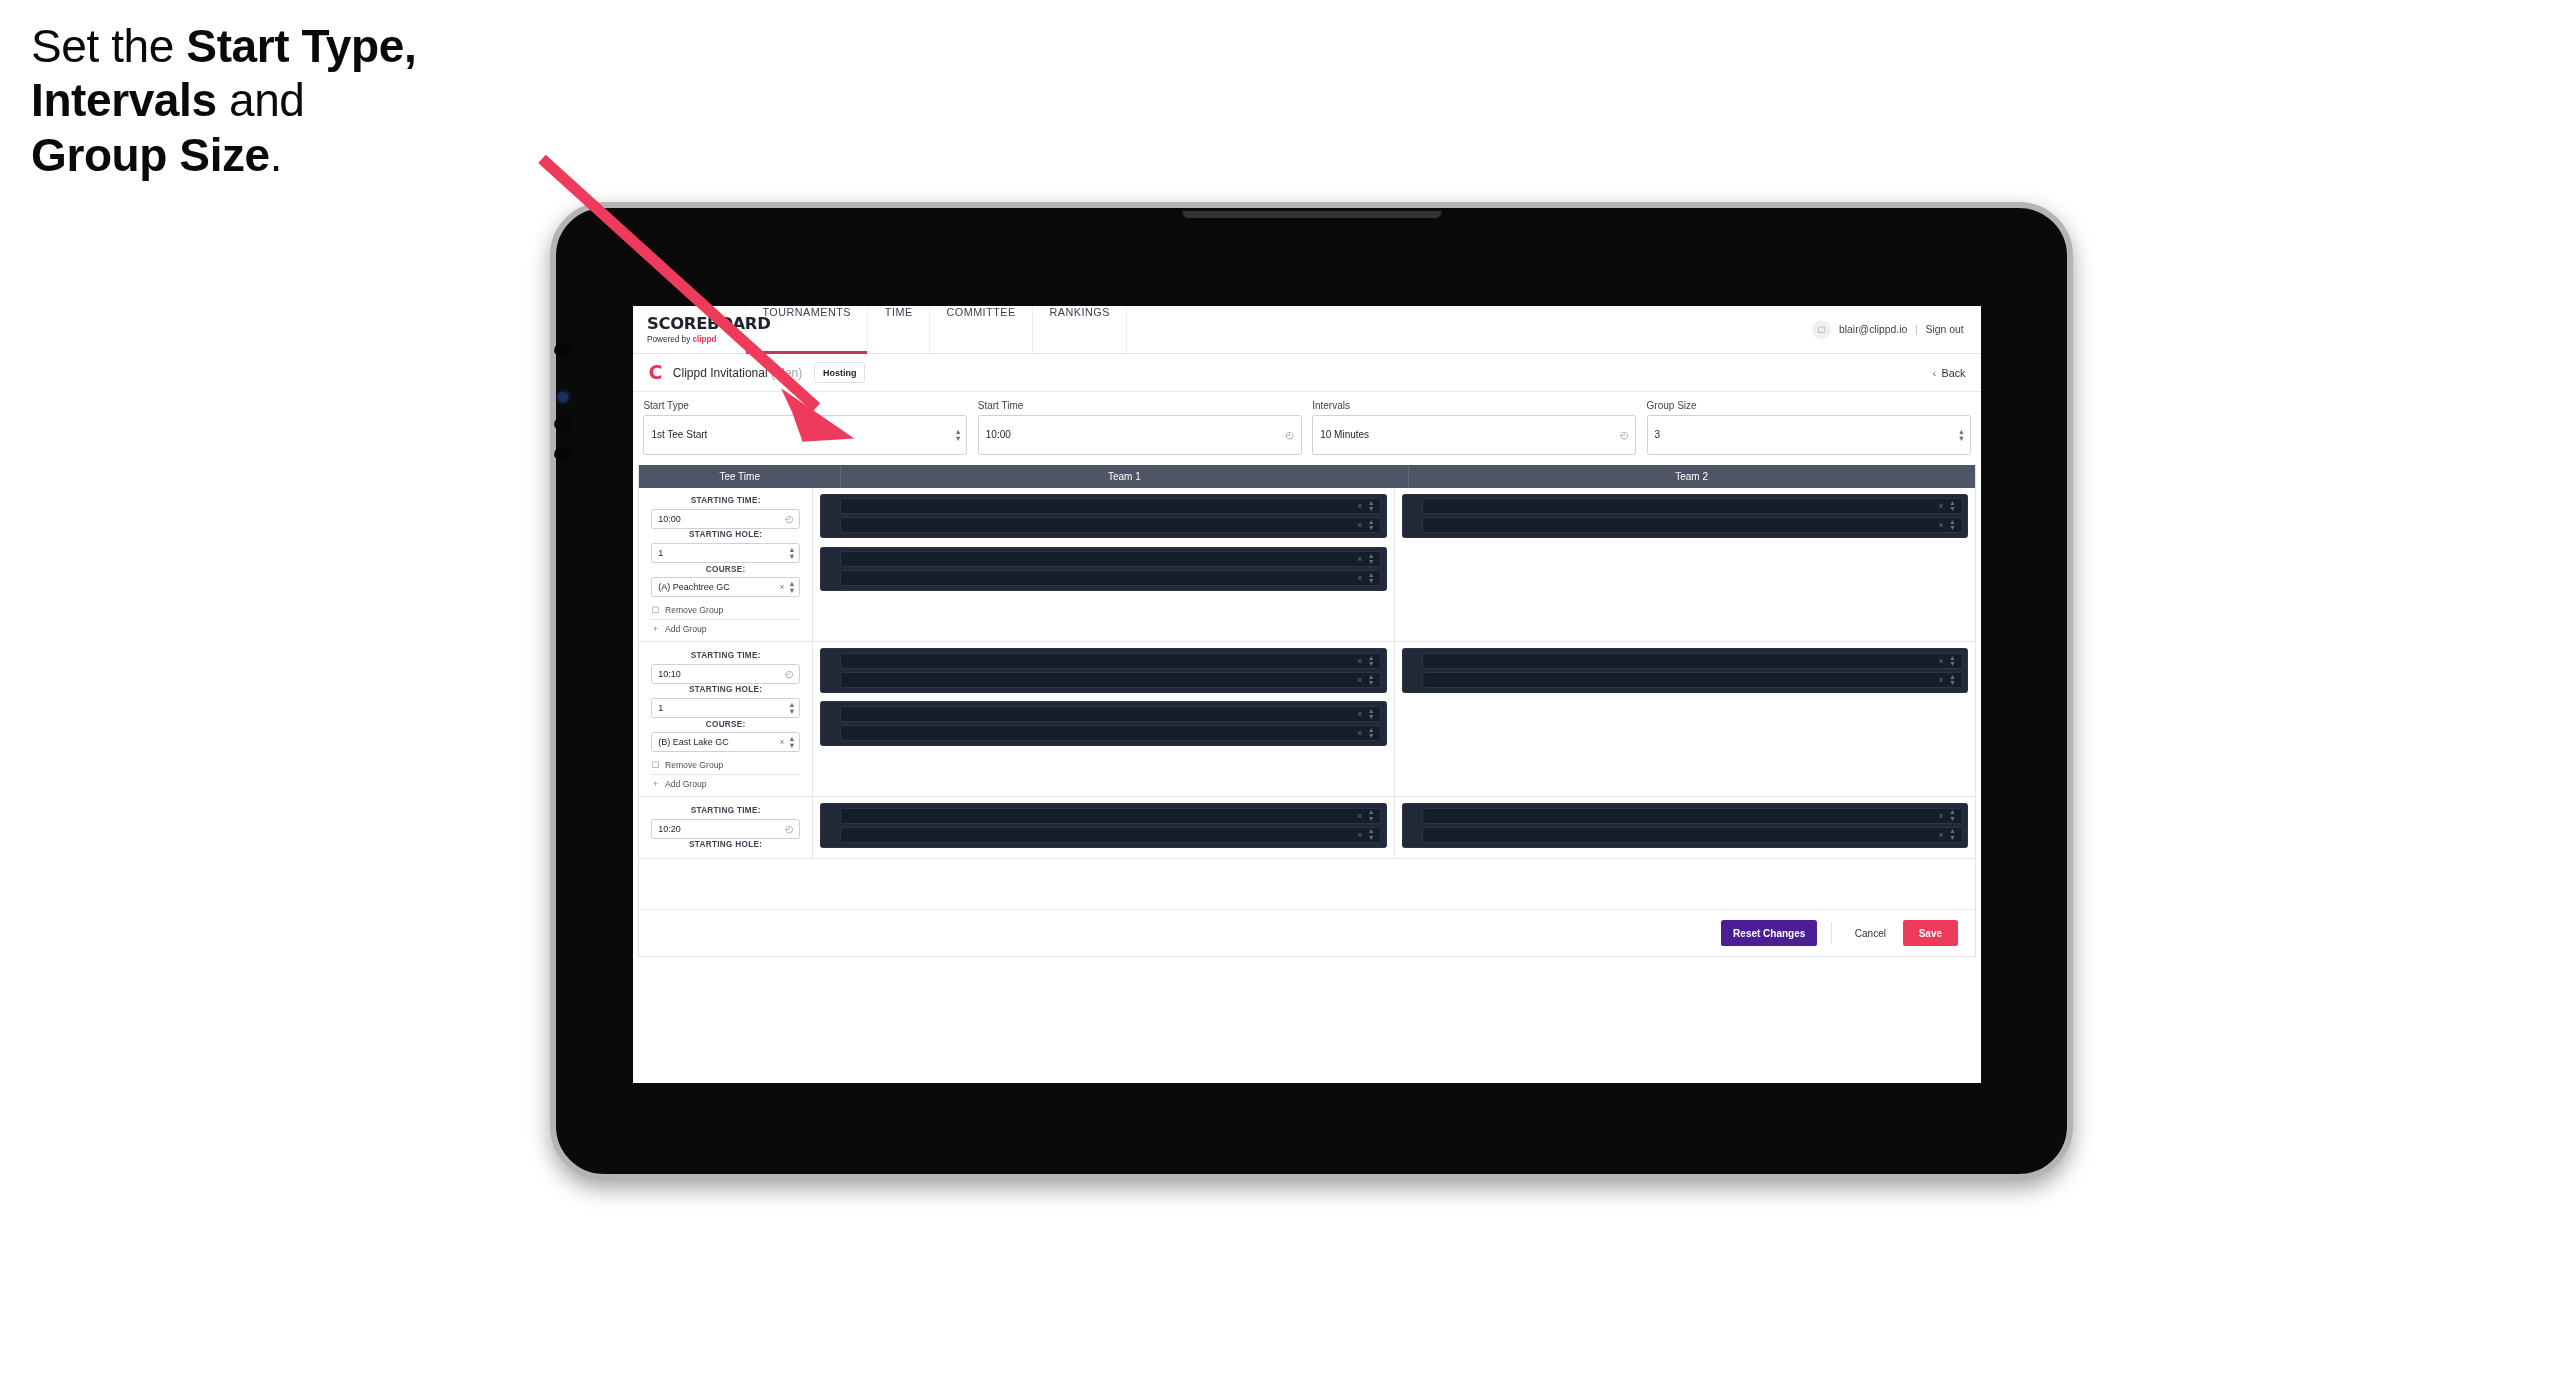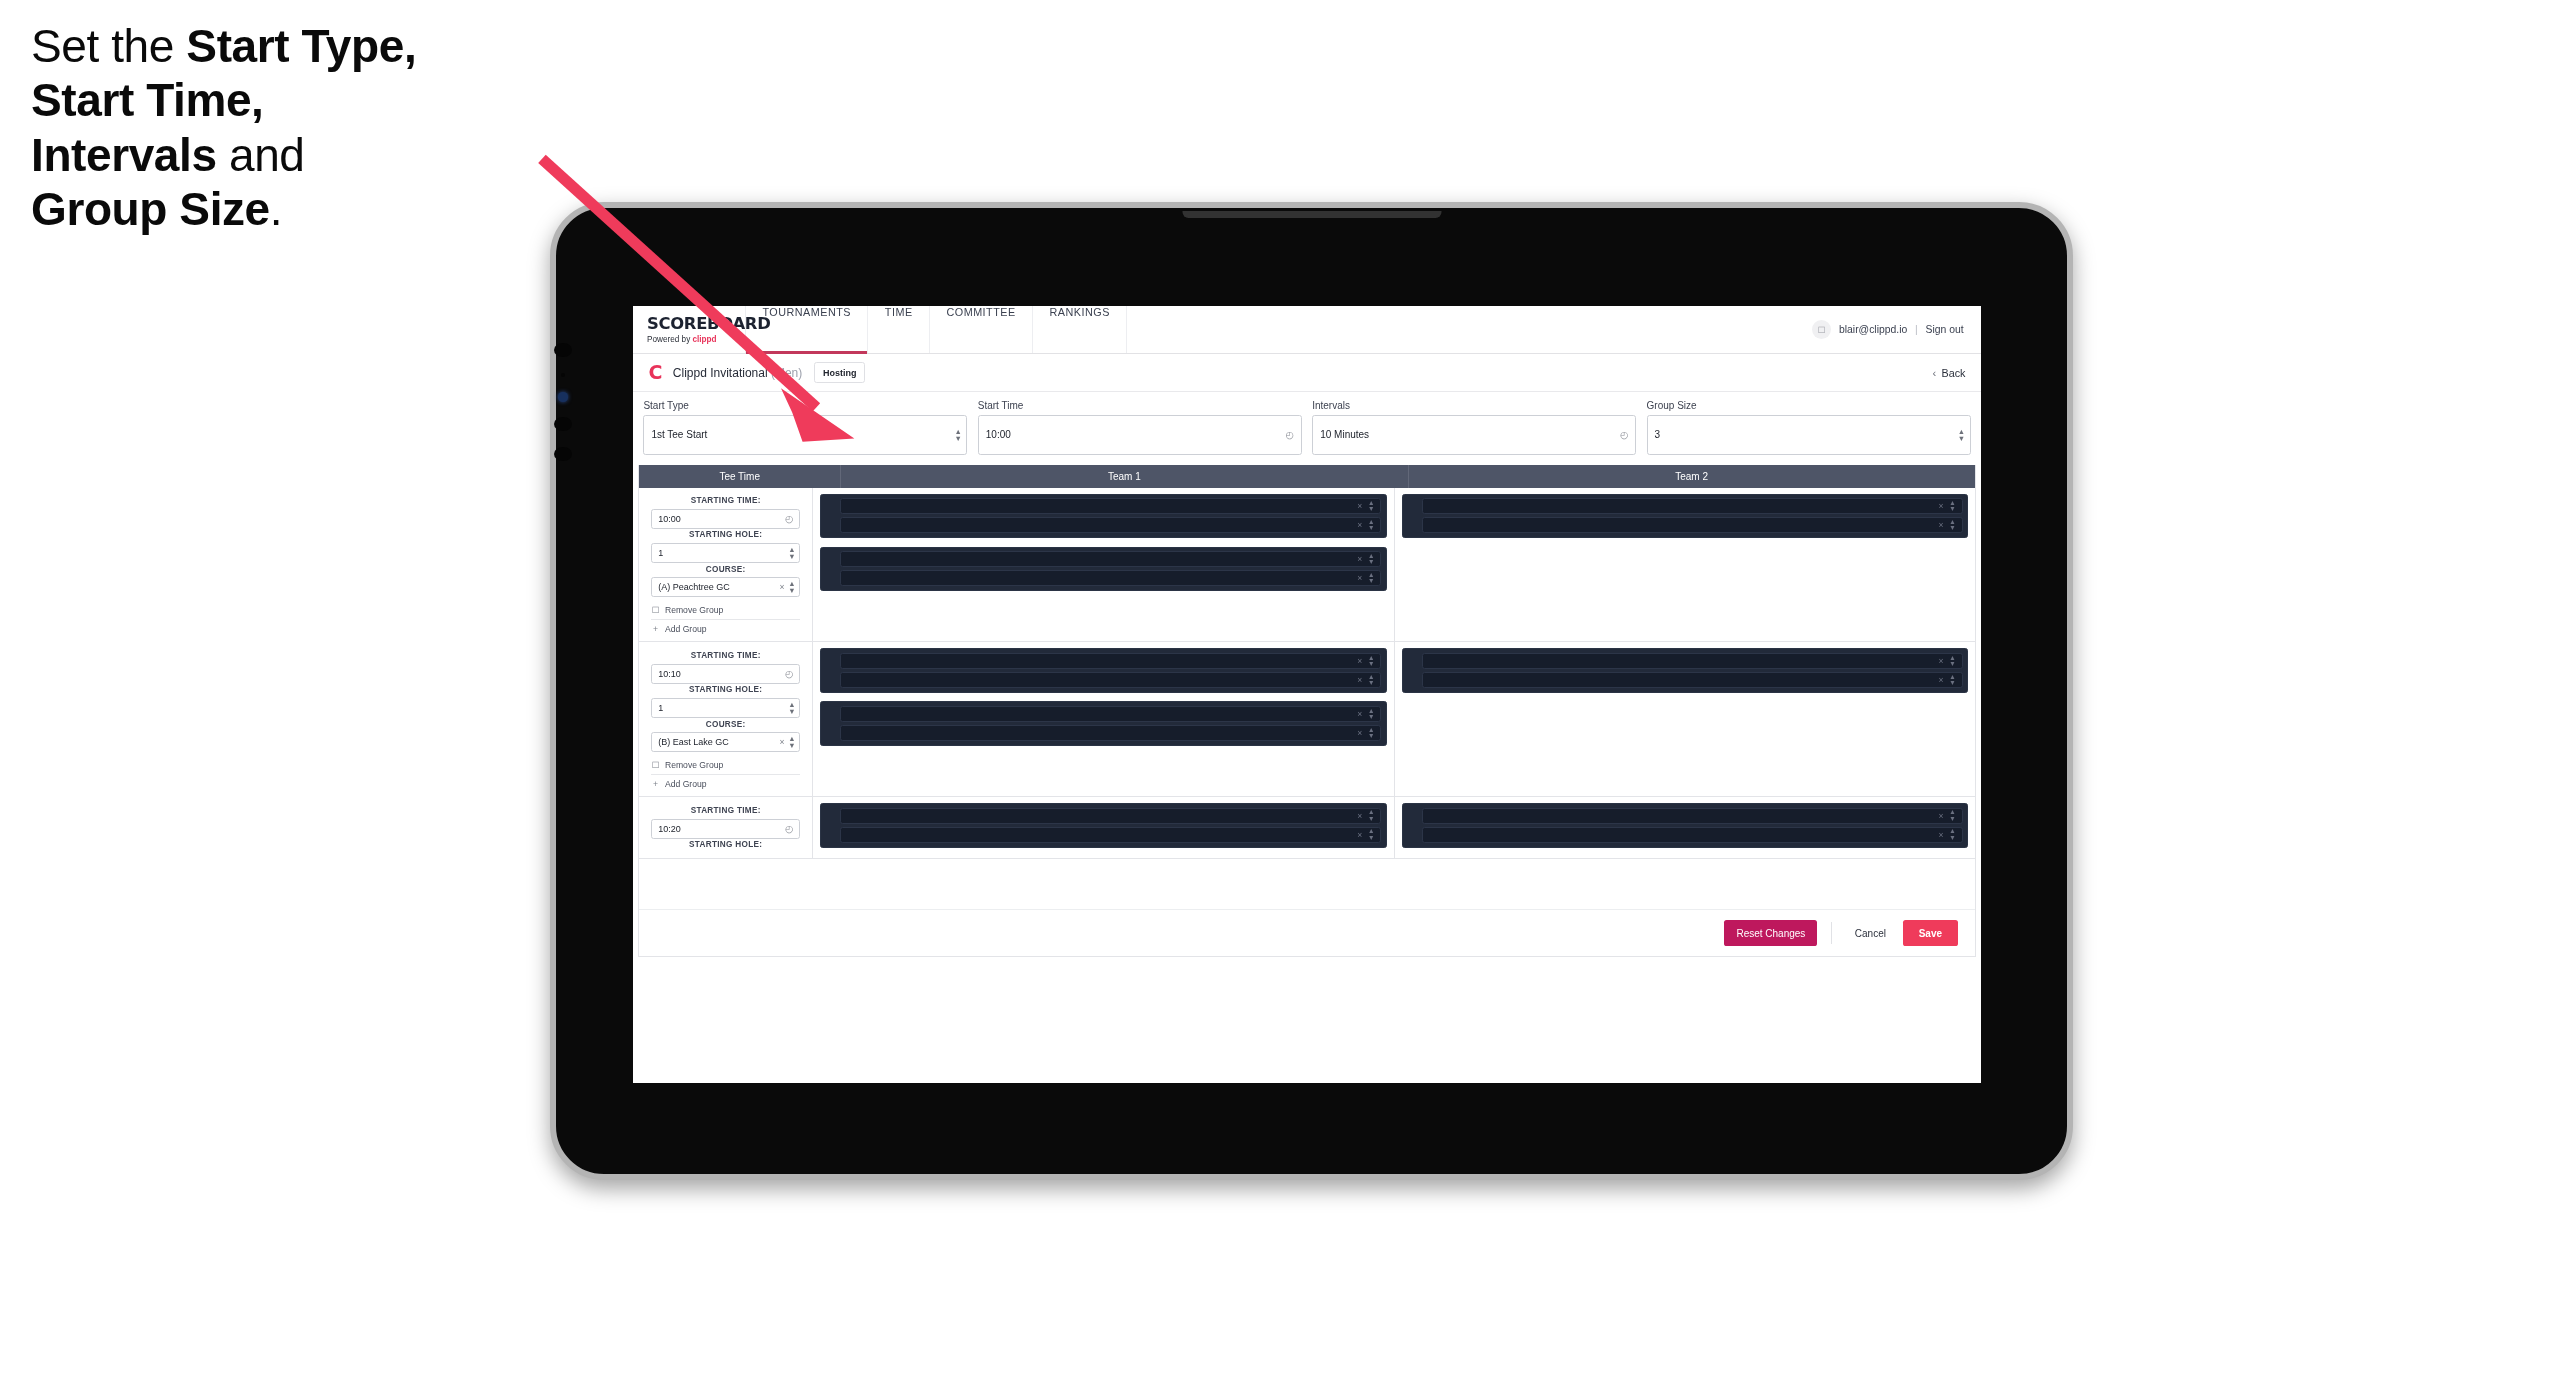--- a/index.html
+++ b/index.html
@@ -143,36 +143,35 @@
   .pslot { border:0.9px solid #2c3purple; }
   .pslot { border:0.9px solid #2c3548; }
   .pslot:last-child { margin-bottom: 0; }
   .pslot .px { color:#6b7181; font-size:8.6px; }
   .pslot .pspin { color:#6b7181; font-size:7.8px; line-height:.85; display:flex; flex-direction:column; }
 
   
   .foot { position:absolute; left:0; right:0; bottom:0; height: 47px; background:#fff;
           display:flex; align-items:center; justify-content:flex-end; gap:0;
           padding-right: 17.3px; border-top:0.9px solid #eceef0; }
-  .btn-reset { background:#be185d; color:#fff; font-size:10px; font-weight:400;
+  .btn-reset { background:#4c1d95; color:#fff; font-size:10px; font-weight:700;
                border:none; border-radius:2.6px; padding: 7.8px 12px; cursor:pointer; }
   .vdiv { width:0.9px; height:22.4px; background:#e1e2e6; margin: 0 14px; }
   .btn-cancel { background:none; border:none; font-size:10px; color:#2b303c;
                 font-weight:400; cursor:pointer; padding: 7.8px 8.6px; }
   .btn-save { background:#ef3b5b; color:#fff; font-size:10px; font-weight:700;
               border:none; border-radius:2.6px; padding: 7.8px 15.5px; margin-left: 8.6px; cursor:pointer; }
 </style>
 </head>
 <body>
 
 <div id="stage">
 
   <div class="caption" id="caption">
       <span class="ln"><span>Set the </span><b>Start Type,</b></span>
-      <span class="ln"><b>Start Time,</b></span>
       <span class="ln"><b>Intervals</b><span> and</span></span>
       <span class="ln"><b>Group Size</b><span>.</span></span>
     </div>
 
   <div class="tablet">
     <div class="bezel-dots">
       <i class="d1"></i>
       <i class="d2"></i>
       <i class="d3"></i>
       <i class="d4"></i>

